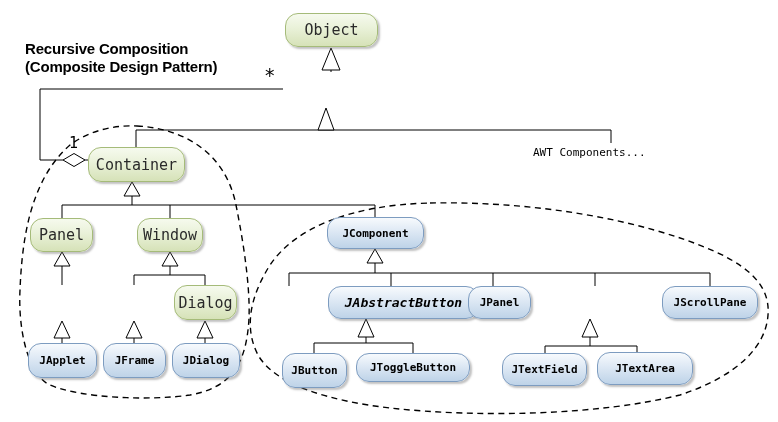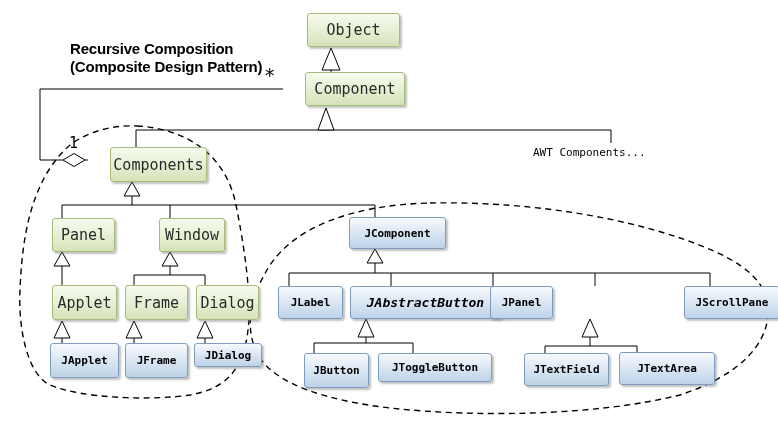--- a/index.html
+++ b/index.html
@@ -2,39 +2,38 @@
 <html><head>
 <meta charset="utf-8">
 <style>
   html,body{margin:0;padding:0;background:#ffffff;}
   #stage{
     position:relative;width:778px;height:422px;background:#ffffff;
     font-family:"DejaVu Sans Mono",monospace;overflow:hidden;
   }
   #wires{position:absolute;left:0;top:0;width:778px;height:422px;}
   .node{
-    position:absolute;box-sizing:border-box;border-radius:3px;
+    position:absolute;box-sizing:border-box;border-radius:13px;
     display:flex;align-items:center;justify-content:center;
     white-space:nowrap;border:1px solid;
     box-shadow:2px 2px 2px rgba(120,120,120,0.45);
-    margin-left:22px;
   }
   .node.awt{
     border-color:#a5bb79;color:#2a2a2a;font-size:15px;
     background:linear-gradient(180deg,#f6faee 0%,#e9f1d8 45%,#d6e2b8 100%);
   }
   .node.swing{
     border-color:#7d9cc0;color:#000;font-size:11px;font-weight:bold;
     background:linear-gradient(180deg,#f7fafd 0%,#dde8f4 45%,#bed3e8 100%);
   }
   .node.abstract{font-style:italic;font-size:13px;}
   .caption{
     position:absolute;left:25px;top:40px;color:#000;
     font-family:"Liberation Sans",sans-serif;font-weight:bold;
-    font-size:15px;line-height:18px;letter-spacing:-0.2px;margin-left:45px;
+    font-size:15px;line-height:18px;letter-spacing:-0.2px;
   }
   .awt-note{position:absolute;left:533px;top:146px;font-size:11px;color:#000;}
   .mult{position:absolute;color:#000;}
   .mult-many{left:264px;top:66px;font-size:19px;line-height:1;}
   .mult-one{left:69px;top:136px;font-size:15px;line-height:1;}
 </style>
 </head>
 <body>
 
 <div id="stage">
@@ -81,33 +80,29 @@
     <div>Recursive Composition</div>
     <div>(Composite Design Pattern)</div>
   </div>
 
   <span class="mult mult-many">*</span>
   <span class="mult mult-one">1</span>
 
   <div class="awt-note">AWT Components...</div>
 
   <div class="node awt" style="left:285px;top:13px;width:93px;height:34px">Object</div>
-  <div class="node awt" style="left:283px;top:72px;width:100px;height:34px">Component</div>
-  <div class="node awt" style="left:88px;top:147px;width:97px;height:35px">Components</div>
+  <div class="node awt" style="left:88px;top:147px;width:97px;height:35px">Container</div>
   <div class="node awt" style="left:30px;top:218px;width:63px;height:34px">Panel</div>
   <div class="node awt" style="left:137px;top:218px;width:66px;height:34px">Window</div>
-  <div class="node awt" style="left:30px;top:285px;width:65px;height:35px">Applet</div>
-  <div class="node awt" style="left:103px;top:285px;width:63px;height:35px">Frame</div>
   <div class="node awt" style="left:174px;top:285px;width:63px;height:35px">Dialog</div>
 
   <div class="node swing" style="left:103px;top:343px;width:63px;height:35px">JFrame</div>
   <div class="node swing" style="left:28px;top:343px;width:69px;height:35px">JApplet</div>
-  <div class="node swing" style="left:172px;top:343px;width:68px;height:24px">JDialog</div>
+  <div class="node swing" style="left:172px;top:343px;width:68px;height:35px">JDialog</div>
   <div class="node swing" style="left:327px;top:217px;width:97px;height:32px">JComponent</div>
-  <div class="node swing" style="left:256px;top:286px;width:65px;height:33px">JLabel</div>
   <div class="node swing abstract" style="left:328px;top:286px;width:151px;height:33px">JAbstractButton</div>
   <div class="node swing" style="left:468px;top:286px;width:63px;height:33px">JPanel</div>
   <div class="node swing" style="left:662px;top:286px;width:96px;height:33px">JScrollPane</div>
   <div class="node swing" style="left:282px;top:353px;width:65px;height:35px">JButton</div>
   <div class="node swing" style="left:356px;top:353px;width:114px;height:29px">JToggleButton</div>
   <div class="node swing" style="left:502px;top:353px;width:85px;height:33px">JTextField</div>
   <div class="node swing" style="left:597px;top:352px;width:96px;height:33px">JTextArea</div>
 
 </div>
 

